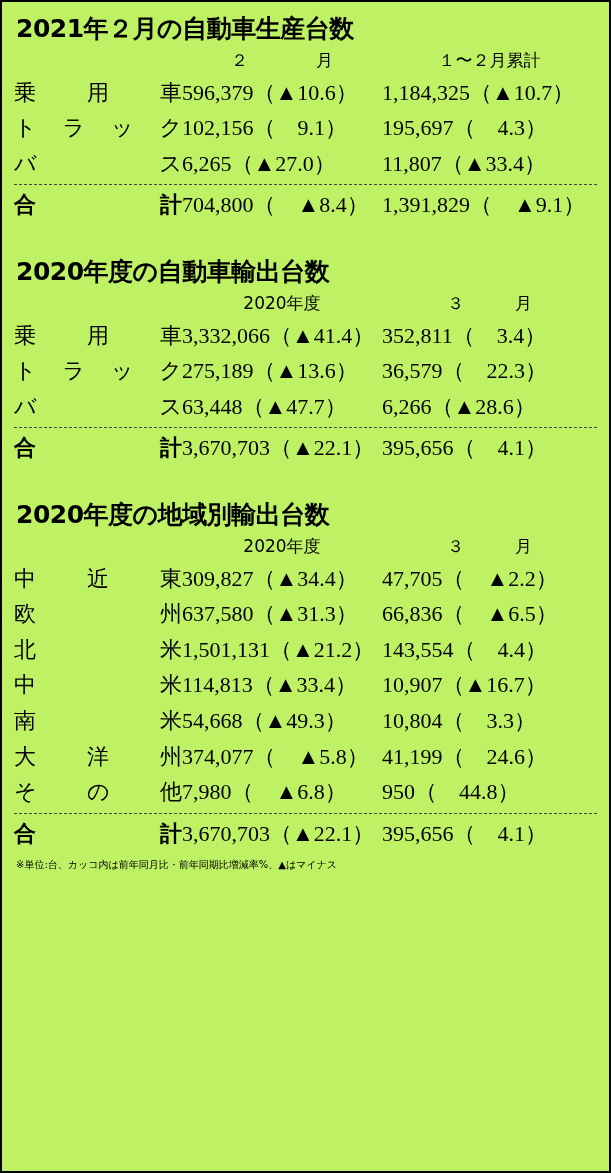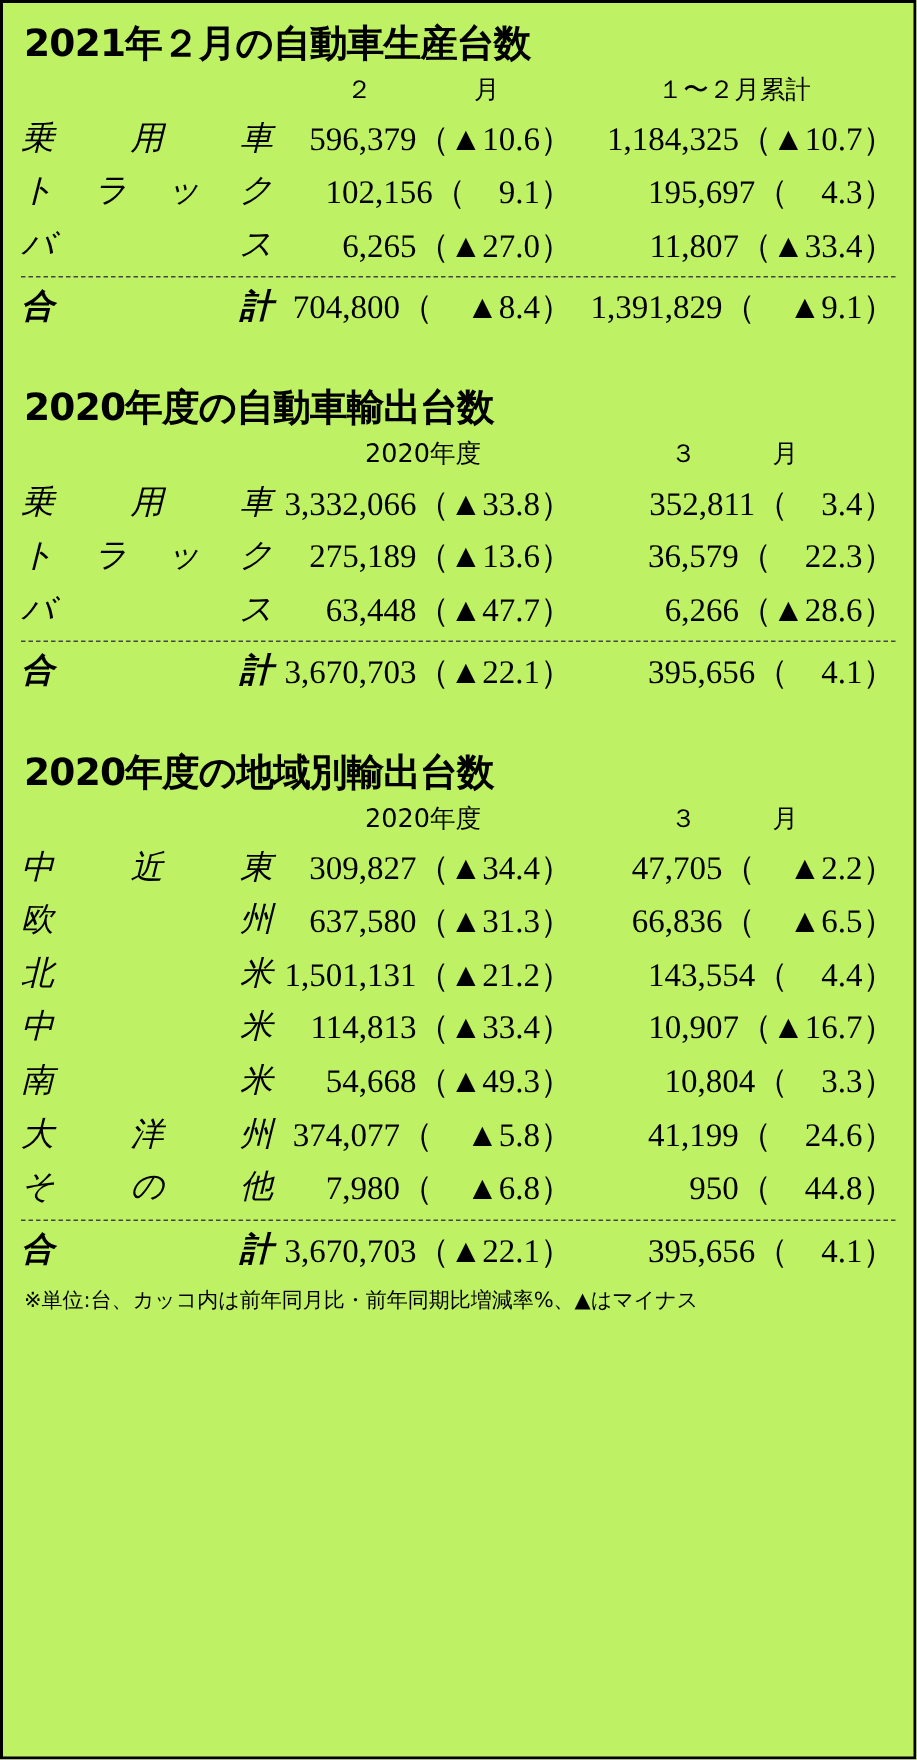--- a/index.html
+++ b/index.html
@@ -52,31 +52,30 @@
   col.c-v1    { width: 200px; }
   col.c-v2    { width: 215px; }
 
   td.label {
     font-family: "DejaVu Sans", "Liberation Sans", sans-serif;
     font-size: 21px;
     font-weight: normal;
     text-align: justify;
     text-align-last: justify;
     padding-right: 2px;
-    font-style: italic;
   }
   td.label span.lbl {
     display: inline-block;
     width: 100%;
     text-align: justify;
     text-align-last: justify;
   }
   td.num {
     font-family: "Liberation Serif", "DejaVu Serif", serif;
-    text-align: right;
+    text-align: left;
     font-size: 22px;
     letter-spacing: 0px;
   }
   td.head {
     font-family: "DejaVu Sans", "Liberation Sans", sans-serif;
     font-size: 20px;
     text-align: center;
     padding-bottom: 1px;
   }
   td.head.wide {
@@ -90,21 +89,21 @@
   tr.total td.label span.lbl {
     font-weight: bold;
   }
   .dashed {
     border-top: 1px dashed #444;
     height: 0;
     margin: 3px 0 2px 0;
   }
   .footnote {
     font-family: "DejaVu Sans", "Liberation Sans", sans-serif;
-    font-size: 14px;
+    font-size: 10px;
     color: #000;
     margin-top: 6px;
     margin-left: 2px;
     white-space: nowrap;
   }
   .gap-md { height: 26px; }
 </style>
 </head>
 <body>
 
@@ -170,21 +169,21 @@
             <col class="c-v2">
           </colgroup>
         <tbody>
           <tr>
             <td class="head"></td>
             <td class="head wide">2020年度</td>
             <td class="head wide">３　　　月</td>
           </tr>
           <tr>
             <td class="label"><span class="lbl">乗用車</span></td>
-            <td class="num">3,332,066（▲33.8）</td>
+            <td class="num">3,332,066（▲41.4）</td>
             <td class="num">352,811（　3.4）</td>
           </tr>
           <tr>
             <td class="label"><span class="lbl">トラック</span></td>
             <td class="num">275,189（▲13.6）</td>
             <td class="num">36,579（　22.3）</td>
           </tr>
           <tr>
             <td class="label"><span class="lbl">バス</span></td>
             <td class="num">63,448（▲47.7）</td>

